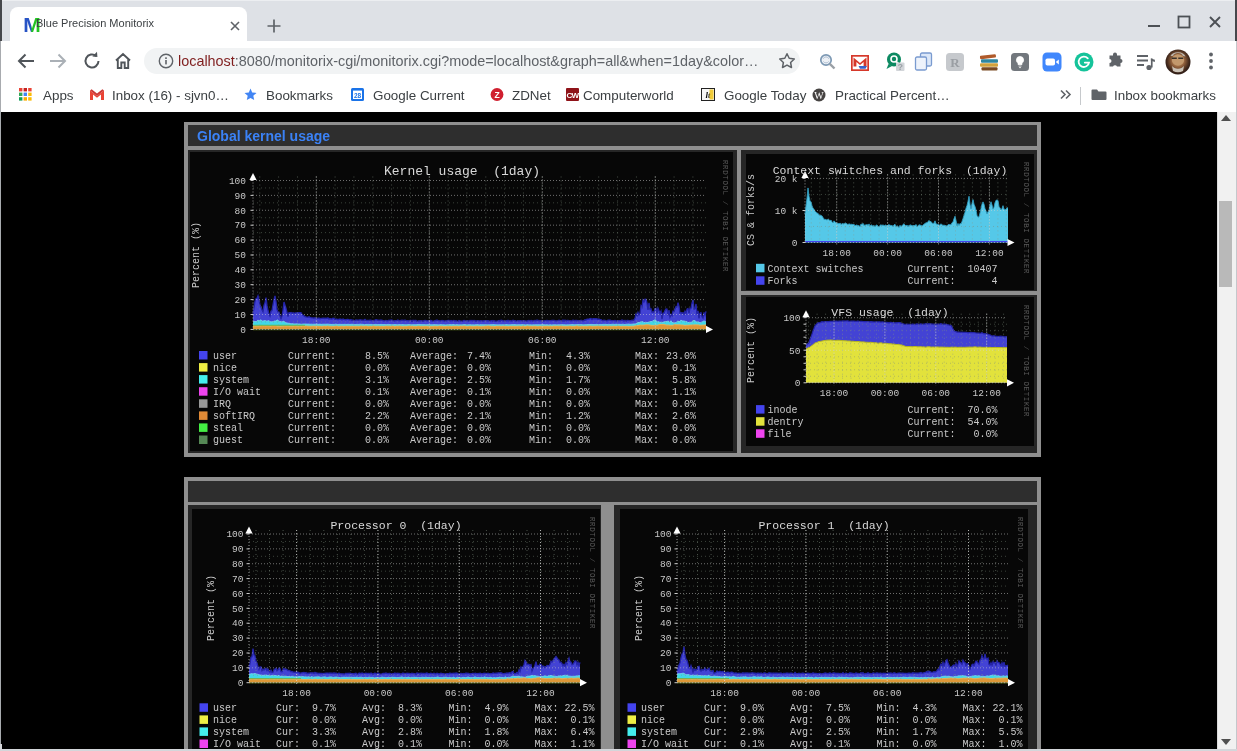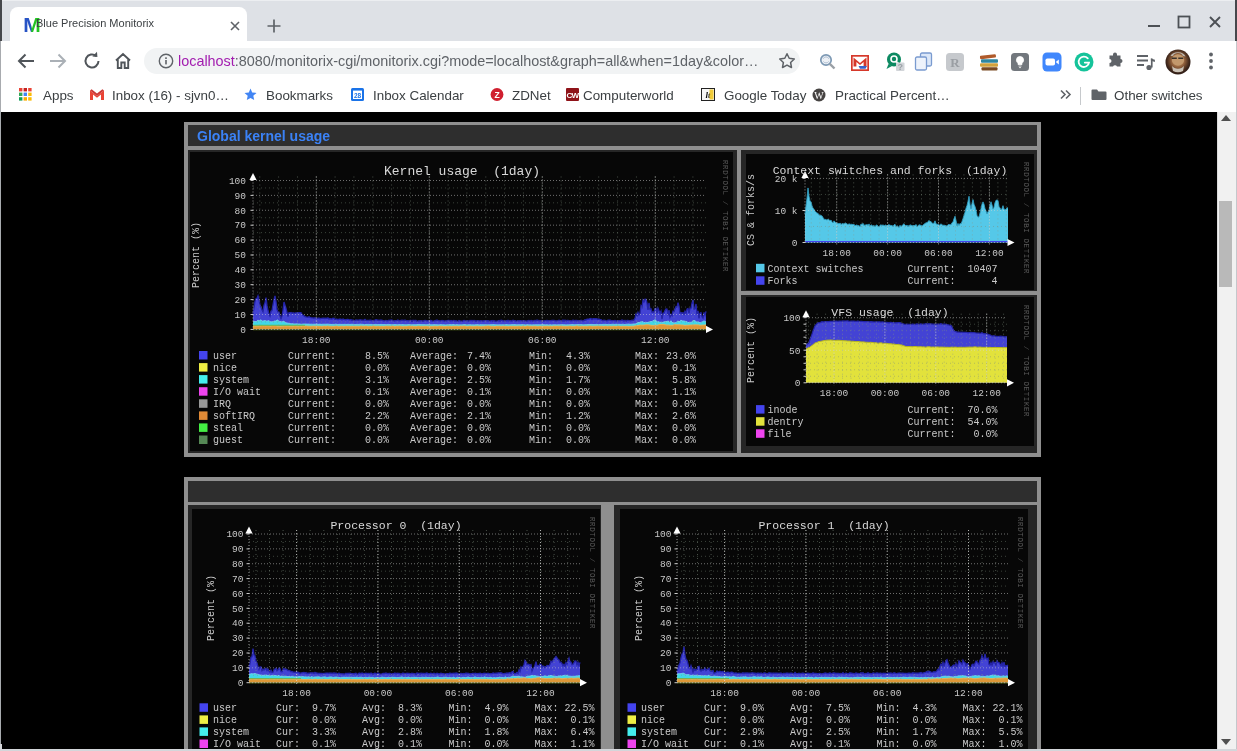--- a/index.html
+++ b/index.html
@@ -60,21 +60,21 @@
     </svg>
 <svg class="abs" width="20" height="20" viewBox="0 0 20 20" style="left:113px;top:51px" xmlns="http://www.w3.org/2000/svg">
       <path d="M3,9.5 L10,3 L17,9.5 M4.8,8.3 L4.8,17 L8.3,17 L8.3,11.5 L11.7,11.5 L11.7,17 L15.2,17 L15.2,8.3" stroke="#50555a" stroke-width="1.9" fill="none"></path>
     </svg>
 <div class="pill abs"></div>
 <svg class="abs" width="16" height="16" viewBox="0 0 16 16" style="left:158px;top:53px" xmlns="http://www.w3.org/2000/svg">
       <circle cx="8" cy="8" r="6.7" fill="none" stroke="#5f6368" stroke-width="1.4"></circle>
       <rect x="7.2" y="7" width="1.6" height="4.4" fill="#5f6368"></rect>
       <rect x="7.2" y="4.3" width="1.6" height="1.7" fill="#5f6368"></rect>
     </svg>
-<div class="abs" style="left:178px;top:53px;font-size:14.4px;color:#5f6368;white-space:nowrap"><span style="color:#a21caf">localhost</span>:8080/monitorix-cgi/monitorix.cgi?mode=localhost&amp;graph=all&amp;when=1day&amp;color…</div>
+<div class="abs" style="left:178px;top:53px;font-size:14.4px;color:#5f6368;white-space:nowrap"><span style="color:#7f1d1d">localhost</span>:8080/monitorix-cgi/monitorix.cgi?mode=localhost&amp;graph=all&amp;when=1day&amp;color…</div>
 <svg class="abs" width="18" height="18" viewBox="0 0 18 18" style="left:778px;top:52px" xmlns="http://www.w3.org/2000/svg">
       <path d="M9,1.7 L11.2,6.3 L16.3,7 L12.6,10.5 L13.5,15.5 L9,13.1 L4.5,15.5 L5.4,10.5 L1.7,7 L6.8,6.3 Z" fill="none" stroke="#5f6368" stroke-width="1.5" stroke-linejoin="round"></path>
     </svg>
 <svg class="abs" width="18" height="18" viewBox="0 0 18 18" style="left:819px;top:53px" xmlns="http://www.w3.org/2000/svg">
       <circle cx="7" cy="7" r="5.2" fill="#edf1f6" stroke="#7d99b4" stroke-width="1.7"></circle>
       <path d="M4.2,5.8 a3,3 0 0 1 5.6,0 M4.4,8.4 a3,3 0 0 0 5.2,0" stroke="#a9bace" stroke-width="0.9" fill="none"></path>
       <path d="M10.8,10.8 L15.5,15.5" stroke="#9aa0a6" stroke-width="2.4"></path>
     </svg>
 <svg class="abs" width="18" height="16" viewBox="0 0 18 16" style="left:851px;top:55px" xmlns="http://www.w3.org/2000/svg">
       <rect x="0.8" y="0.8" width="16.4" height="14.4" fill="#fff" stroke="#d6382a" stroke-width="1.8"></rect>
@@ -165,21 +165,21 @@
 <div class="abs bmtext" style="left:112px;top:88px">Inbox (16) - sjvn0…</div>
 <svg class="abs" width="13" height="13" viewBox="0 0 13 13" style="left:244px;top:88px" xmlns="http://www.w3.org/2000/svg">
       <path d="M6.5,0.5 L8.2,4.4 L12.5,4.9 L9.3,7.8 L10.2,12 L6.5,9.9 L2.8,12 L3.7,7.8 L0.5,4.9 L4.8,4.4 Z" fill="#4285f4"></path>
     </svg>
 <div class="abs bmtext" style="left:266px;top:88px">Bookmarks</div>
 <svg class="abs" width="13" height="13" viewBox="0 0 13 13" style="left:351px;top:88px" xmlns="http://www.w3.org/2000/svg">
       <rect width="13" height="13" rx="1.5" fill="#1a73e8"></rect>
       <rect x="2" y="2.6" width="9" height="8.4" fill="#fff"></rect>
       <text x="6.5" y="9.8" font-size="6.5" font-weight="bold" fill="#1a73e8" font-family="Liberation Sans,sans-serif" text-anchor="middle">28</text>
     </svg>
-<div class="abs bmtext" style="left:373px;top:88px">Inbox Calendar</div>
+<div class="abs bmtext" style="left:373px;top:88px">Google Current</div>
 <svg class="abs" width="14" height="13" viewBox="0 0 14 13" style="left:490px;top:88px" xmlns="http://www.w3.org/2000/svg">
       <circle cx="7" cy="6.5" r="6.4" fill="#d01f2f"></circle>
       <text x="7" y="9.5" font-size="8.5" font-weight="bold" fill="#fff" font-family="Liberation Sans,sans-serif" text-anchor="middle">Z</text>
     </svg>
 <div class="abs bmtext" style="left:512px;top:88px">ZDNet</div>
 <svg class="abs" width="13" height="13" viewBox="0 0 13 13" style="left:566px;top:88px" xmlns="http://www.w3.org/2000/svg">
       <rect width="13" height="13" rx="1" fill="#8f1319"></rect>
       <text x="6.5" y="9.8" font-size="8" font-weight="bold" fill="#fff" font-family="Liberation Sans,sans-serif" text-anchor="middle" letter-spacing="-0.7">CW</text>
     </svg>
 <div class="abs bmtext" style="left:583px;top:88px">Computerworld</div>
@@ -194,21 +194,21 @@
       <text x="7" y="10.6" font-size="10" fill="#fff" font-family="Liberation Serif,serif" text-anchor="middle">W</text>
     </svg>
 <div class="abs bmtext" style="left:835px;top:88px">Practical Percent…</div>
 <svg class="abs" width="14" height="11" viewBox="0 0 14 11" style="left:1059px;top:89px" xmlns="http://www.w3.org/2000/svg">
       <path d="M2,1.5 L6,5.5 L2,9.5 M7,1.5 L11,5.5 L7,9.5" stroke="#5f6368" stroke-width="1.6" fill="none"></path>
     </svg>
 <div class="abs" style="left:1080px;top:87px;width:1px;height:18px;background:#c6c9cc"></div>
 <svg class="abs" width="16" height="12" viewBox="0 0 16 12" style="left:1091px;top:89px" xmlns="http://www.w3.org/2000/svg">
       <path d="M0.5,1.5 a1,1 0 0 1 1,-1 l4.5,0 1.5,2 7,0 a1,1 0 0 1 1,1 l0,6.5 a1,1 0 0 1 -1,1 l-13,0 a1,1 0 0 1 -1,-1 Z" fill="#5f6368"></path>
     </svg>
-<div class="abs bmtext" style="left:1114px;top:88px">Other switches</div>
+<div class="abs bmtext" style="left:1114px;top:88px">Inbox bookmarks</div>
 <div id="page" class="abs"></div>
 <div class="abs" style="left:184px;top:122px;width:857px;height:335px;background:#8f8f8f"></div>
 <div class="abs hdrbar" style="left:188px;top:125px;width:849px;height:21px"></div>
 <div class="abs hdrtitle" style="left:197px;top:128px">Global kernel usage</div>
 <div class="abs cell" style="left:188px;top:150px;width:549px;height:303px"></div>
 <div class="abs cell" style="left:741px;top:150px;width:296px;height:141px"></div>
 <div class="abs cell" style="left:741px;top:295px;width:296px;height:158px"></div>
 <div class="abs" style="left:184px;top:477px;width:857px;height:274px;background:#8f8f8f"></div>
 <div class="abs hdrbar" style="left:188px;top:481px;width:849px;height:21px"></div>
 <div class="abs hdrtitle" style="left:197px;top:508px">Kernel usage per processor</div>

